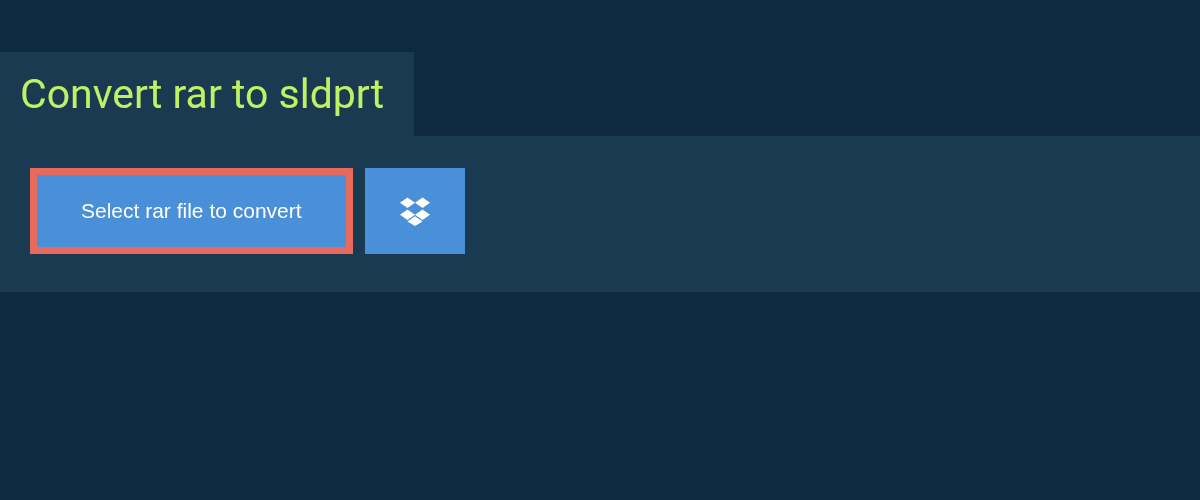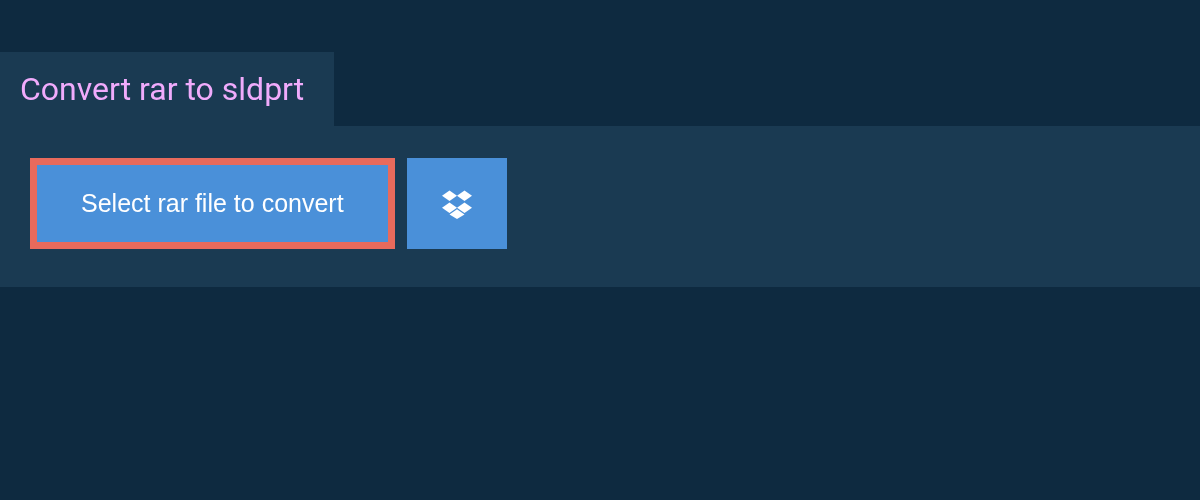--- a/index.html
+++ b/index.html
@@ -14,42 +14,42 @@
       font-family: -apple-system, BlinkMacSystemFont, "Segoe UI", Roboto, "Helvetica Neue", Arial, sans-serif;
       overflow: hidden;
     }
     .header-tab {
       background: #1a3a52;
       display: inline-block;
       padding: 18px 30px 18px 20px;
       margin-top: 52px;
     }
     .header-tab h1 {
-      color: #f0abfc;
-      font-size: 32px;
+      color: #bef264;
+      font-size: 41px;
       font-weight: 400;
     }
     .main-panel {
       background: #1a3a52;
       padding: 32px 30px 38px 30px;
       margin-top: 0;
     }
     .button-row {
       display: flex;
       gap: 12px;
       align-items: stretch;
     }
     .select-file-wrapper {
       border: 7px solid #e86a5c;
       display: inline-block;
     }
     .select-file-button {
       background: #4a90d9;
       color: #ffffff;
-      font-size: 25px;
+      font-size: 21px;
       font-weight: 400;
       padding: 24px 44px;
       border: none;
       cursor: pointer;
       display: block;
     }
     .dropbox-button {
       background: #4a90d9;
       border: none;
       width: 100px;

